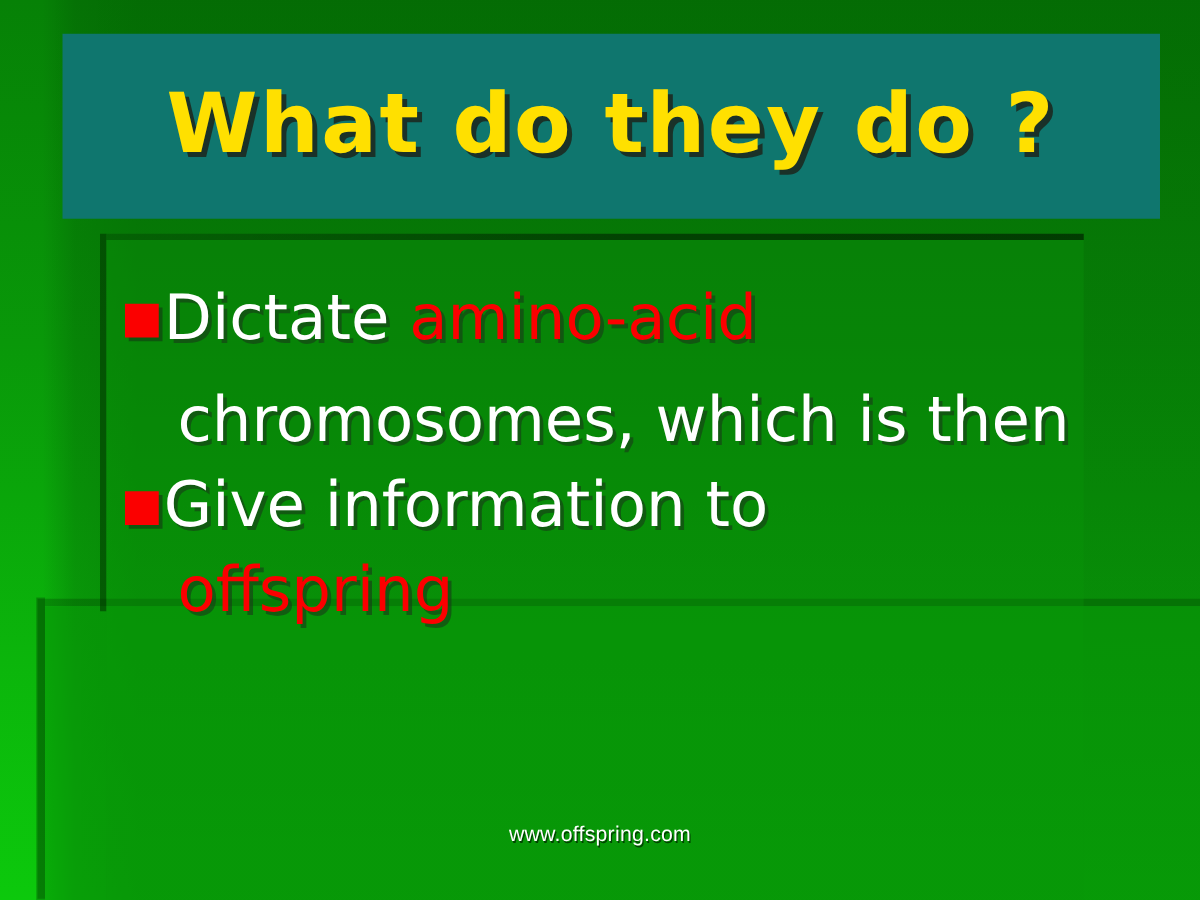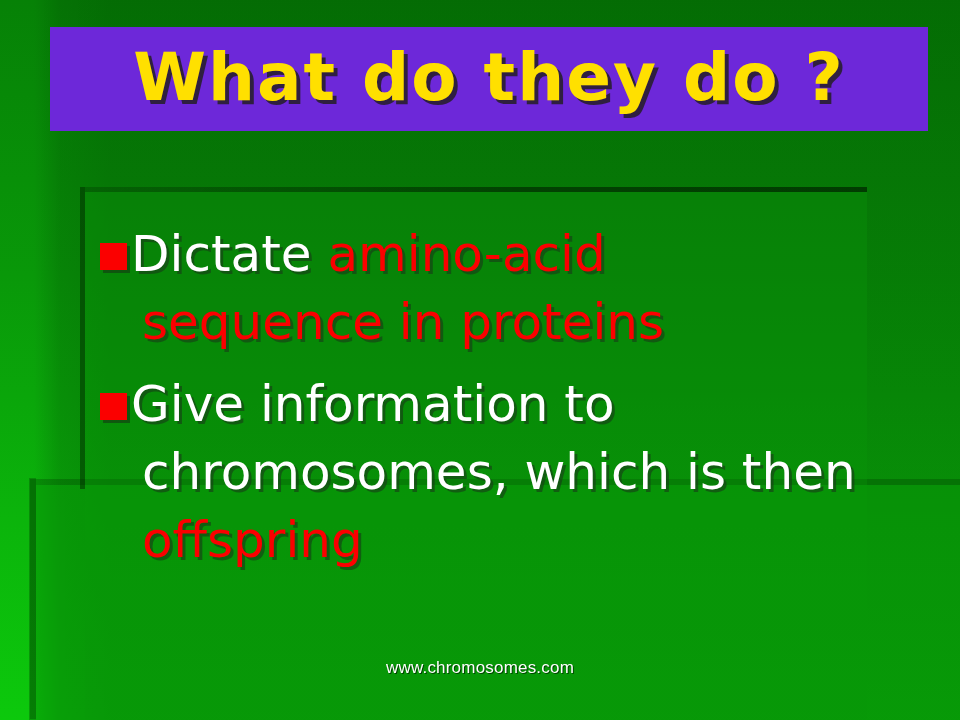--- a/index.html
+++ b/index.html
@@ -78,22 +78,22 @@
     height: 302px;
     background: rgba(0,48,0,0.55);
   }
 
   
   .title-band {
     position: absolute;
     left: 50px;
     top: 27px;
     width: 878px;
-    height: 104px;
-    background: #6d28d9;
+    height: 148px;
+    background: #0f766e;
   }
   .title-text {
     position: absolute;
     left: 0;
     right: 0;
     top: 50%;
     transform: translateY(-52%);
     text-align: center;
     font-family: "DejaVu Sans", sans-serif;
     font-weight: bold;
@@ -184,34 +184,31 @@
   <div class="title-band">
     <div class="title-text">What do they do ?</div>
   </div>
 
   <div class="body">
 
     <div class="bullet-block">
       <div class="bullet-line first">
         <span class="marker"></span><span class="white">Dictate </span><span class="red">amino-acid</span>
       </div>
+    </div>
+
+    <div class="bullet-block">
       <div class="bullet-line">
-        <span class="red">sequence in proteins</span>
-      </div>
-    </div>
-
-    <div class="bullet-block">
+        <span class="white">chromosomes, which is then </span>
+      </div>
       <div class="bullet-line first">
         <span class="marker"></span><span class="white">Give information to</span>
       </div>
       <div class="bullet-line">
-        <span class="white">chromosomes, which is then </span>
-      </div>
-      <div class="bullet-line">
         <span class="red">offspring</span>
       </div>
     </div>
 
   </div>
 
-  <div class="watermark">www.chromosomes.com</div>
+  <div class="watermark">www.offspring.com</div>
 
 </div>
 
 </body></html>

